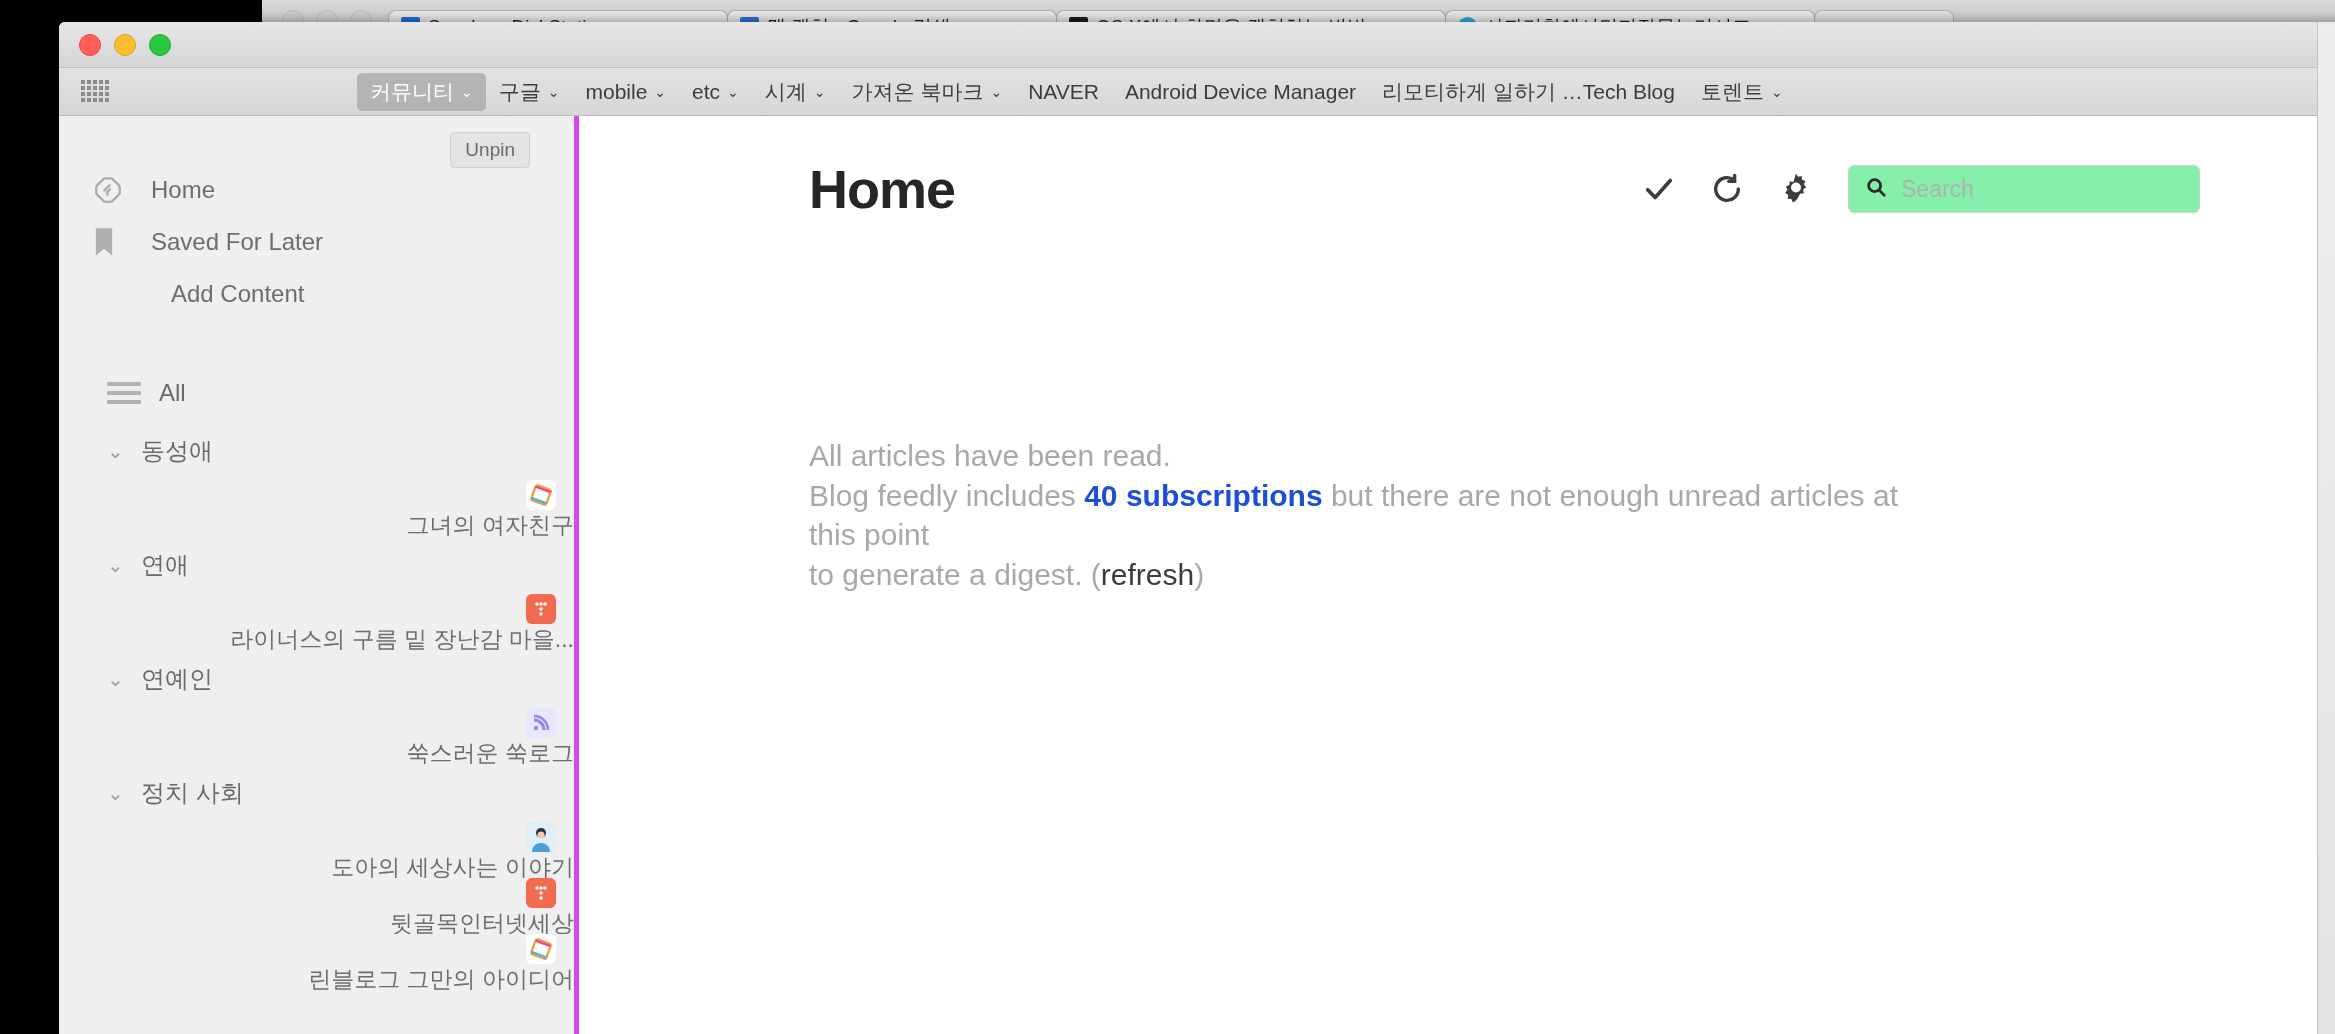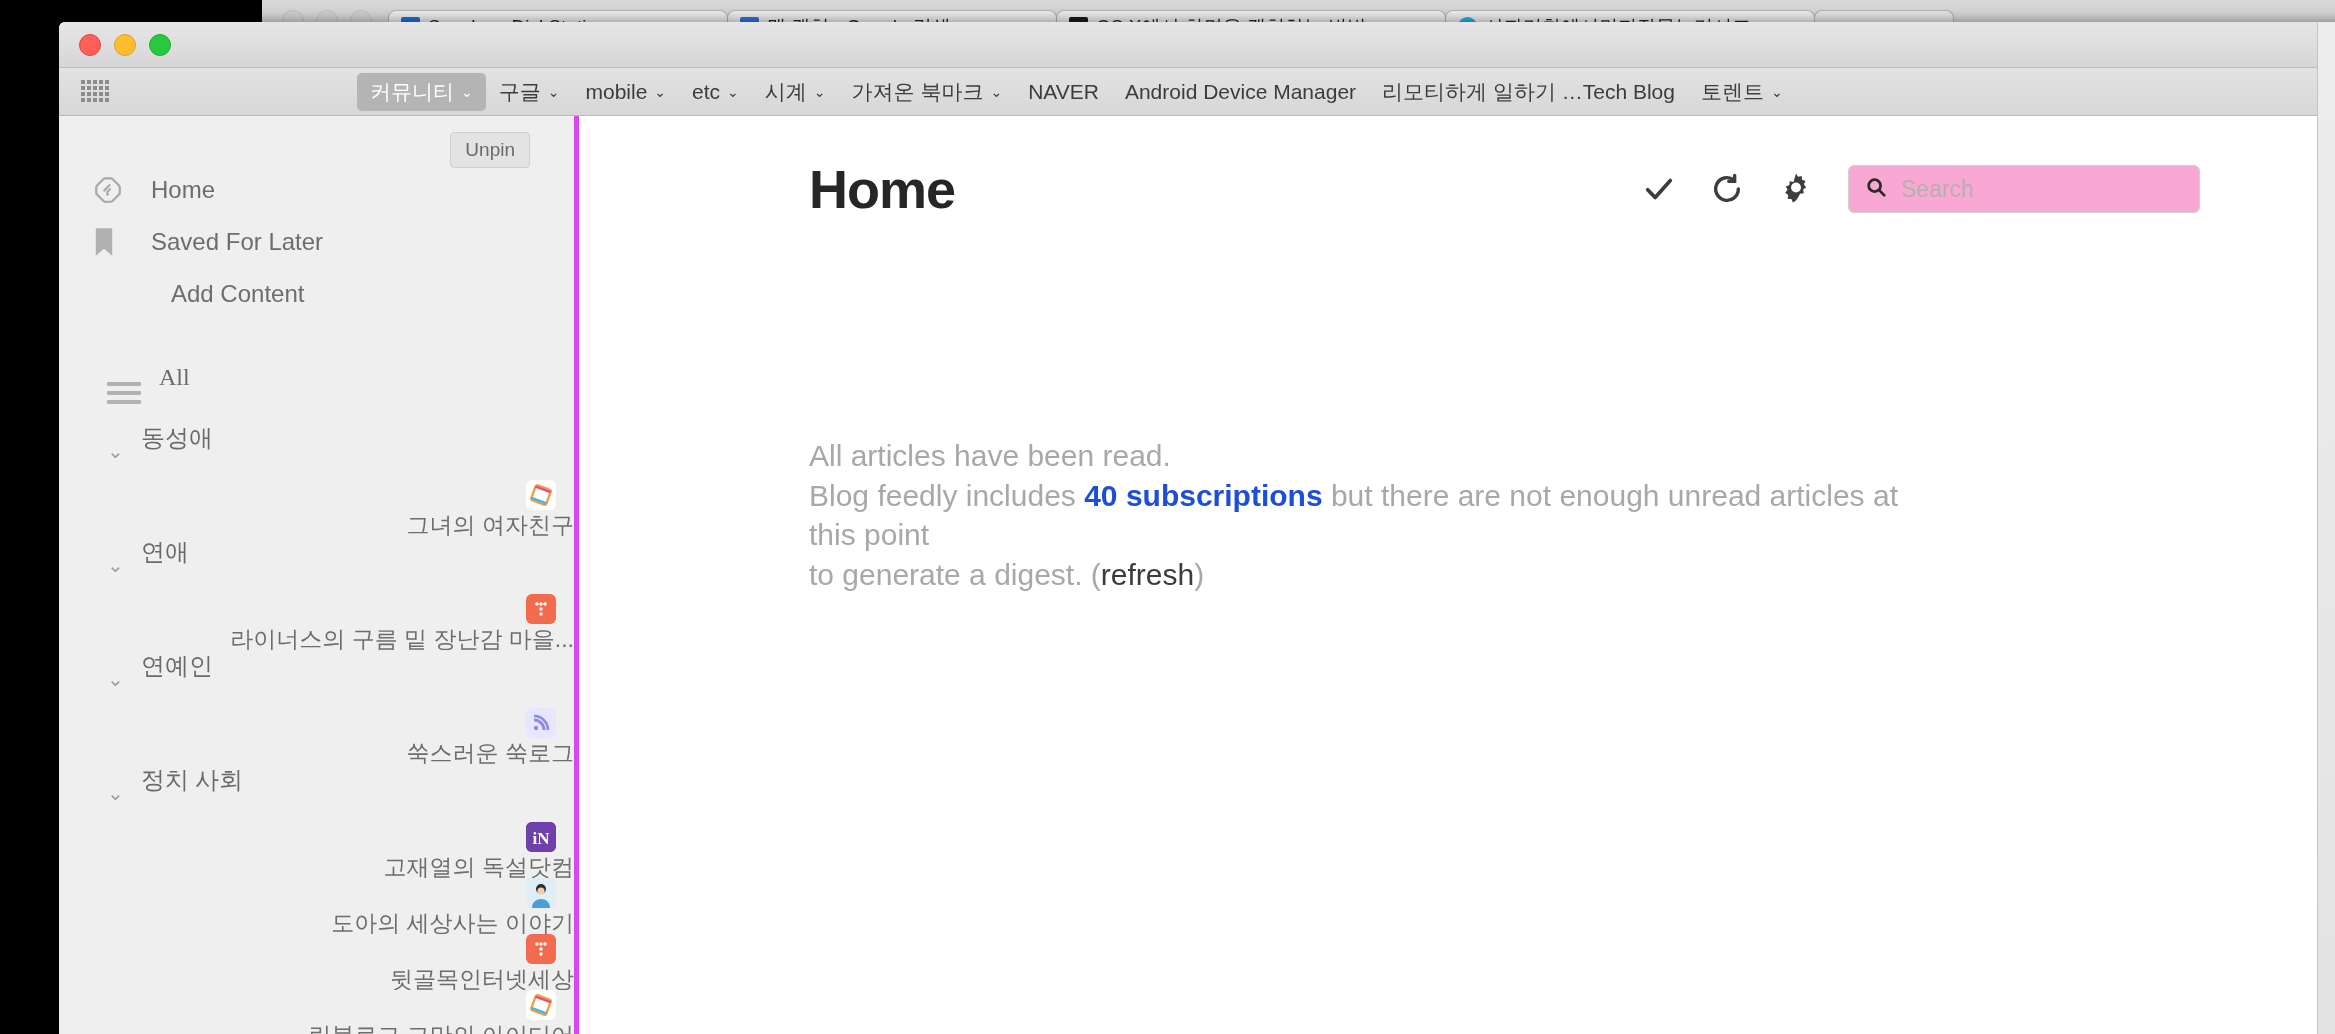--- a/index.html
+++ b/index.html
@@ -120,23 +120,23 @@
   .nav-row .ico {
     width: 40px; flex: 0 0 40px; display: flex; align-items: center;
     justify-content: flex-start; margin-right: 18px;
   }
   .nav-row.indent-text { padding-left: 54px; }
   .nav-row.indent-text .ico { visibility: hidden; }
 
   .section-gap { height: 44px; }
 
   .cat-row {
-    display: flex; 
+    display: flex; align-items: center;
     height: 58px; padding-left: 48px;
-    font-size: 24px; color: #6a6a6a; font-family: Liberation Serif, serif;
+    font-size: 24px; color: #6a6a6a;
   }
   .cat-row .chev {
     width: 34px; flex: 0 0 34px; color: #9d9d9d; font-size: 20px;
     display: flex; align-items: center;
   }
   .cat-row .hamb {
     width: 34px; flex:0 0 34px; display:flex; flex-direction: column;
     justify-content:center; gap:5px; margin-right: 4px;
   }
   .cat-row .hamb span { display:block; height:4px; background:#b2b2b2; border-radius:1px; }
@@ -167,21 +167,21 @@
     display: flex; align-items: center;
     padding: 42px 48px 0 230px;
   }
   #page-title { font-size: 54px; font-weight: bold; color: #262626; letter-spacing: -1px; }
   #header-tools { margin-left: auto; display: flex; align-items: center; gap: 34px; padding-right: 128px;}
   .tool-ico { color: #3d3d3d; display: flex; align-items: center; justify-content: center; }
   #search-box {
     display: flex; align-items: center; gap: 14px;
     width: 352px; height: 48px;
     border: 1px solid #cfcfcf; border-radius: 6px;
-    padding: 0 16px; background: #f9a8d4;
+    padding: 0 16px; background: #86efac;
   }
   #search-input {
     border: none; outline: none; font-size: 23px; color: #3b3b3b;
     font-family: "Liberation Sans", sans-serif; width: 100%;
     background: transparent;
   }
   #search-input::placeholder { color: #b1b1b1; }
 
   #empty-message {
     padding: 216px 0 0 230px;
@@ -409,29 +409,20 @@
               <path d="M8 8a14 14 0 0 1 14 14" fill="none" stroke="#8e8ce0" stroke-width="2.6"></path>
             </g>
           </svg>
         </span>
         <span>쑥스러운 쑥로그</span>
       </div>
 
       <div class="cat-row">
         <span class="chev">⌄</span>
         <span>정치 사회</span>
-      </div>
-      <div class="feed-row">
-        <span class="feed-ico fi-news">
-          <svg width="30" height="30" viewBox="0 0 30 30">
-            <rect width="30" height="30" rx="4" fill="#6f3faa"></rect>
-            <text x="15" y="22" font-family="Liberation Serif, serif" font-size="17" font-weight="bold" fill="#fff" text-anchor="middle">iN</text>
-          </svg>
-        </span>
-        <span>고재열의 독설닷컴</span>
       </div>
       <div class="feed-row">
         <span class="feed-ico fi-photo">
           <svg width="30" height="30" viewBox="0 0 30 30">
             <rect width="30" height="30" rx="6" fill="#dfeef7"></rect>
             <circle cx="15" cy="11" r="5" fill="#2c2c34"></circle>
             <path d="M6 30c0-6 4.5-9 9-9s9 3 9 9z" fill="#4a9fd8"></path>
             <circle cx="15" cy="13" r="3.6" fill="#f2cdb0"></circle>
           </svg>
         </span>

